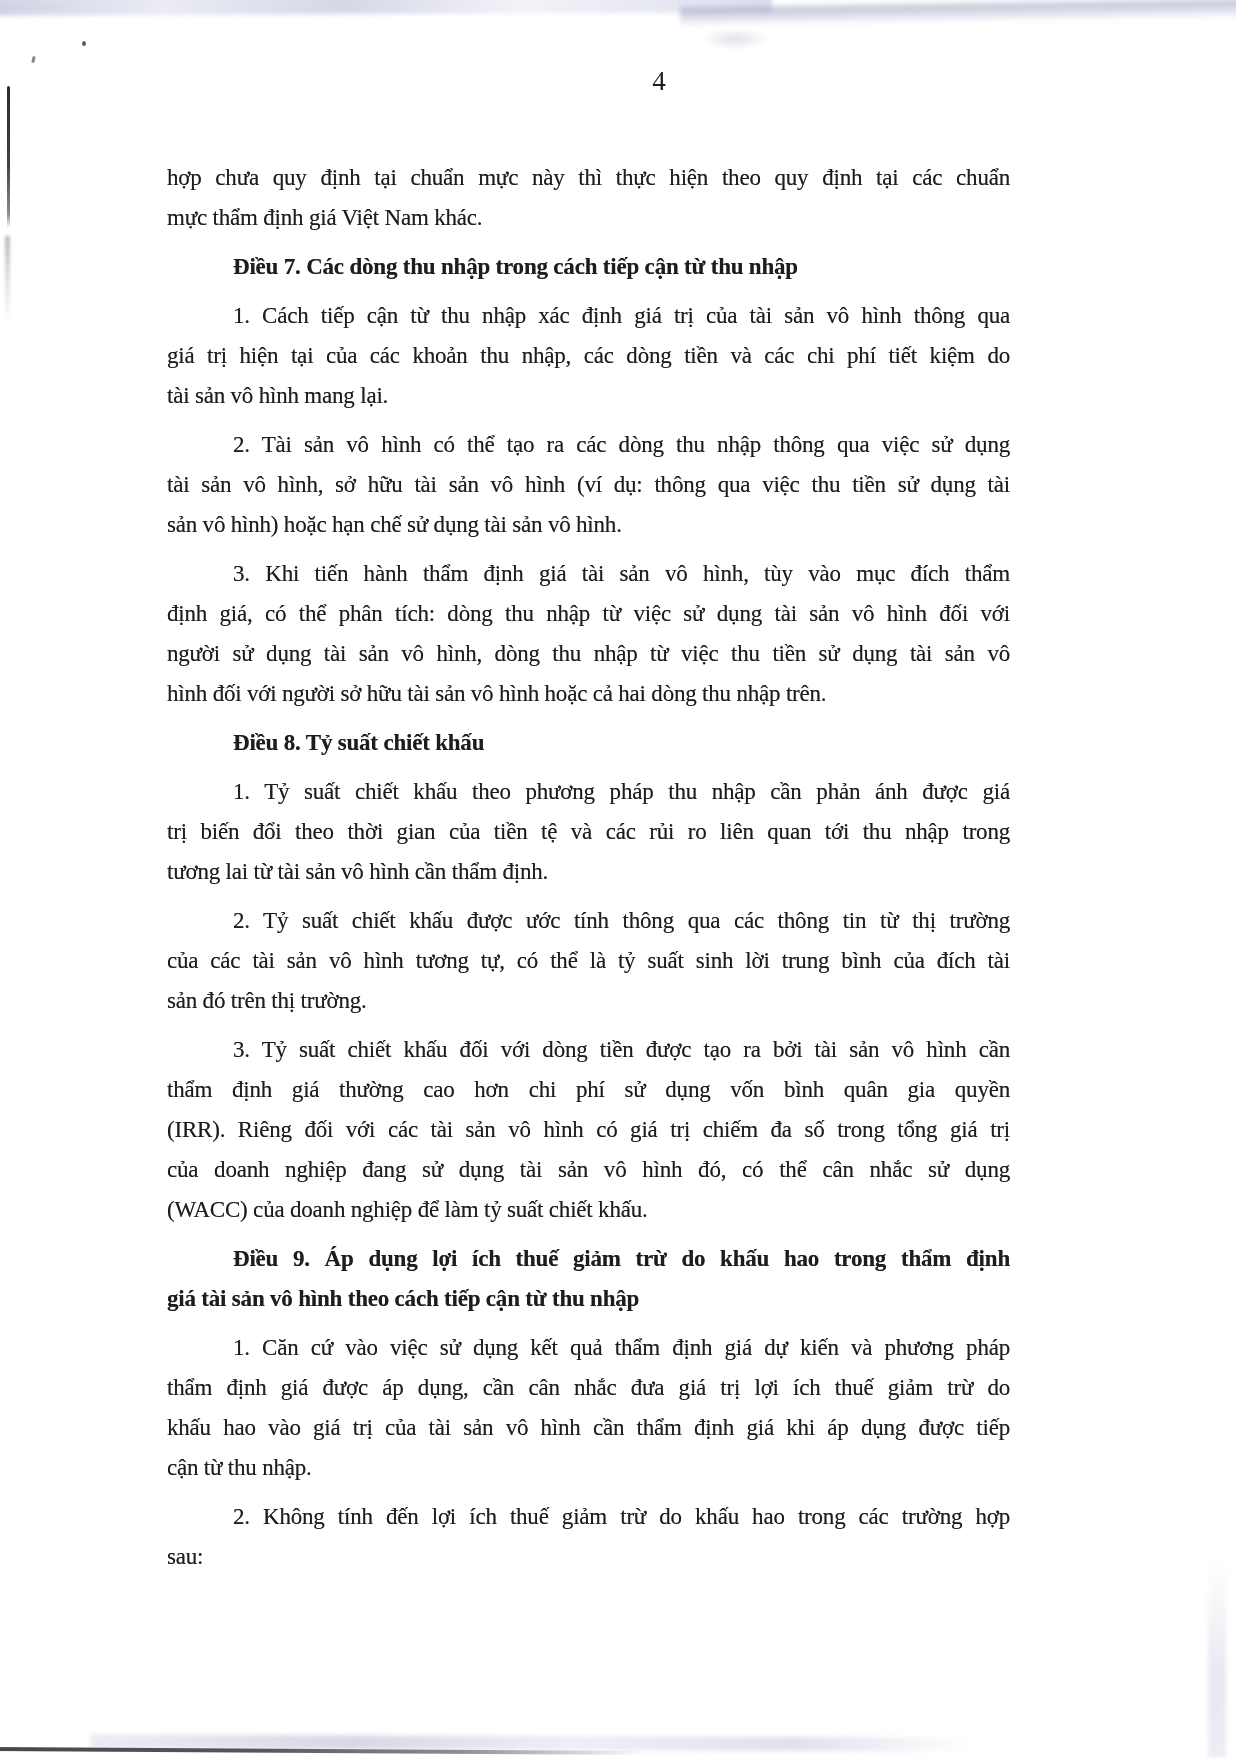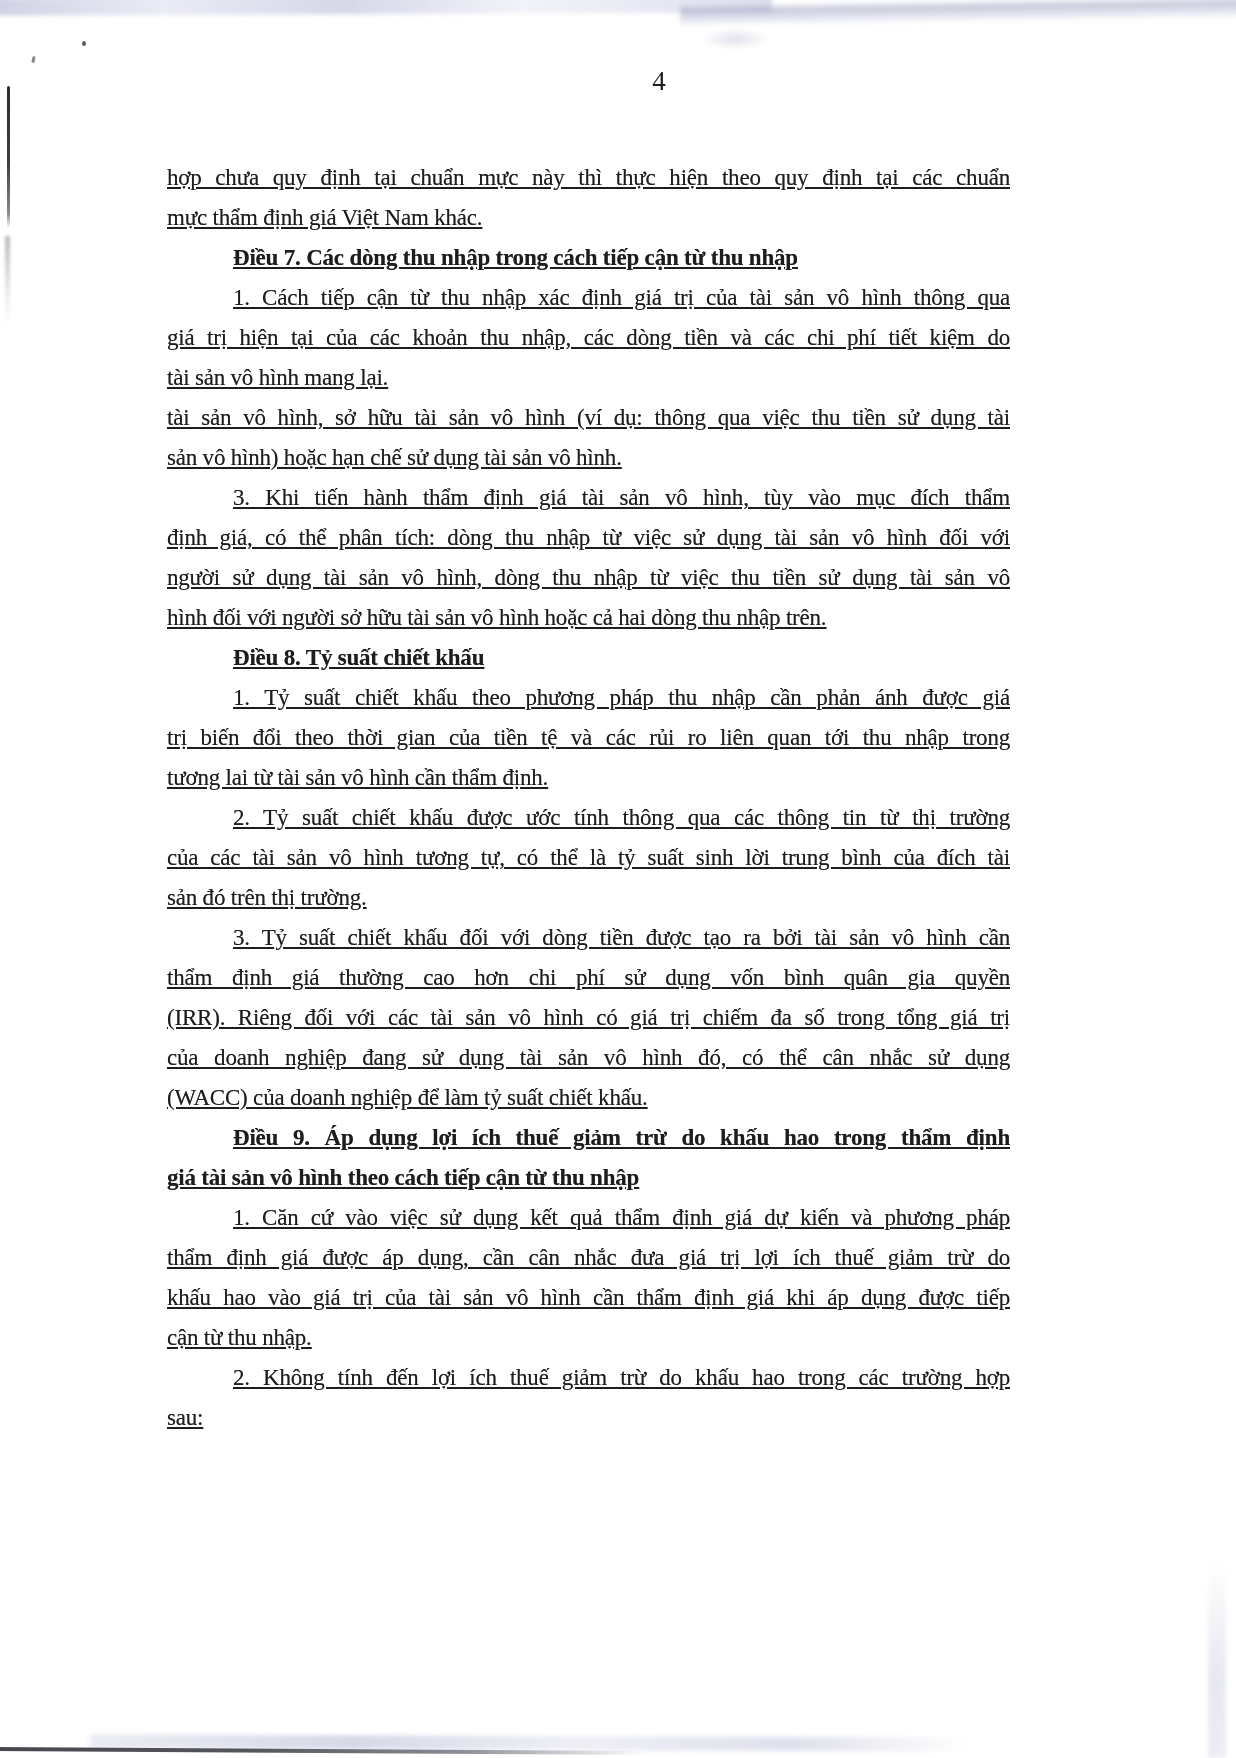--- a/index.html
+++ b/index.html
@@ -17,33 +17,32 @@
   }
   
   .page-number{
     position:absolute;left:637px;top:66px;width:44px;
     text-align:center;
     font-size:27px;color:#1d1d20;
   }
   .textblock{
     position:absolute;left:167px;top:158px;width:843px;
     color:#1d1d20;
-    text-decoration:underline;
   }
   .line{
     height:40px;line-height:40px;
     font-size:23px;
     letter-spacing:-0.2px;
     overflow:hidden;
     text-shadow:0 0 0.5px rgba(20,20,25,0.55);
     white-space:normal;
   }
   .line.b{font-weight:bold;}
   .line.i{text-indent:66px;}
-  .line.p{}
+  .line.p{margin-top:9px;}
   .line.j{text-align:justify;}
   .line.j::after{content:"";display:inline-block;width:100%;height:0;}
   
   .artifact{position:absolute;pointer-events:none;}
   .streak-top{
     left:-8px;top:-4px;width:780px;height:18px;
     background:linear-gradient(90deg,
       rgba(168,172,205,.55) 0%,rgba(196,199,226,.35) 22%,
       rgba(172,176,210,.5) 45%,rgba(205,208,230,.25) 68%,
       rgba(178,182,214,.45) 100%);
@@ -124,20 +123,21 @@
 
   <div class="page-number">4</div>
 
   <div class="textblock">
       <div class="line j">hợp chưa quy định tại chuẩn mực này thì thực hiện theo quy định tại các chuẩn</div>
       <div class="line">mực thẩm định giá Việt Nam khác.</div>
       <div class="line b i p">Điều 7. Các dòng thu nhập trong cách tiếp cận từ thu nhập</div>
       <div class="line i p j">1. Cách tiếp cận từ thu nhập xác định giá trị của tài sản vô hình thông qua</div>
       <div class="line j">giá trị hiện tại của các khoản thu nhập, các dòng tiền và các chi phí tiết kiệm do</div>
       <div class="line">tài sản vô hình mang lại.</div>
+      <div class="line i p j">2. Tài sản vô hình có thể tạo ra các dòng thu nhập thông qua việc sử dụng</div>
       <div class="line j">tài sản vô hình, sở hữu tài sản vô hình (ví dụ: thông qua việc thu tiền sử dụng tài</div>
       <div class="line">sản vô hình) hoặc hạn chế sử dụng tài sản vô hình.</div>
       <div class="line i p j">3. Khi tiến hành thẩm định giá tài sản vô hình, tùy vào mục đích thẩm</div>
       <div class="line j">định giá, có thể phân tích: dòng thu nhập từ việc sử dụng tài sản vô hình đối với</div>
       <div class="line j">người sử dụng tài sản vô hình, dòng thu nhập từ việc thu tiền sử dụng tài sản vô</div>
       <div class="line">hình đối với người sở hữu tài sản vô hình hoặc cả hai dòng thu nhập trên.</div>
       <div class="line b i p">Điều 8. Tỷ suất chiết khấu</div>
       <div class="line i p j">1. Tỷ suất chiết khấu theo phương pháp thu nhập cần phản ánh được giá</div>
       <div class="line j">trị biến đổi theo thời gian của tiền tệ và các rủi ro liên quan tới thu nhập trong</div>
       <div class="line">tương lai từ tài sản vô hình cần thẩm định.</div>

